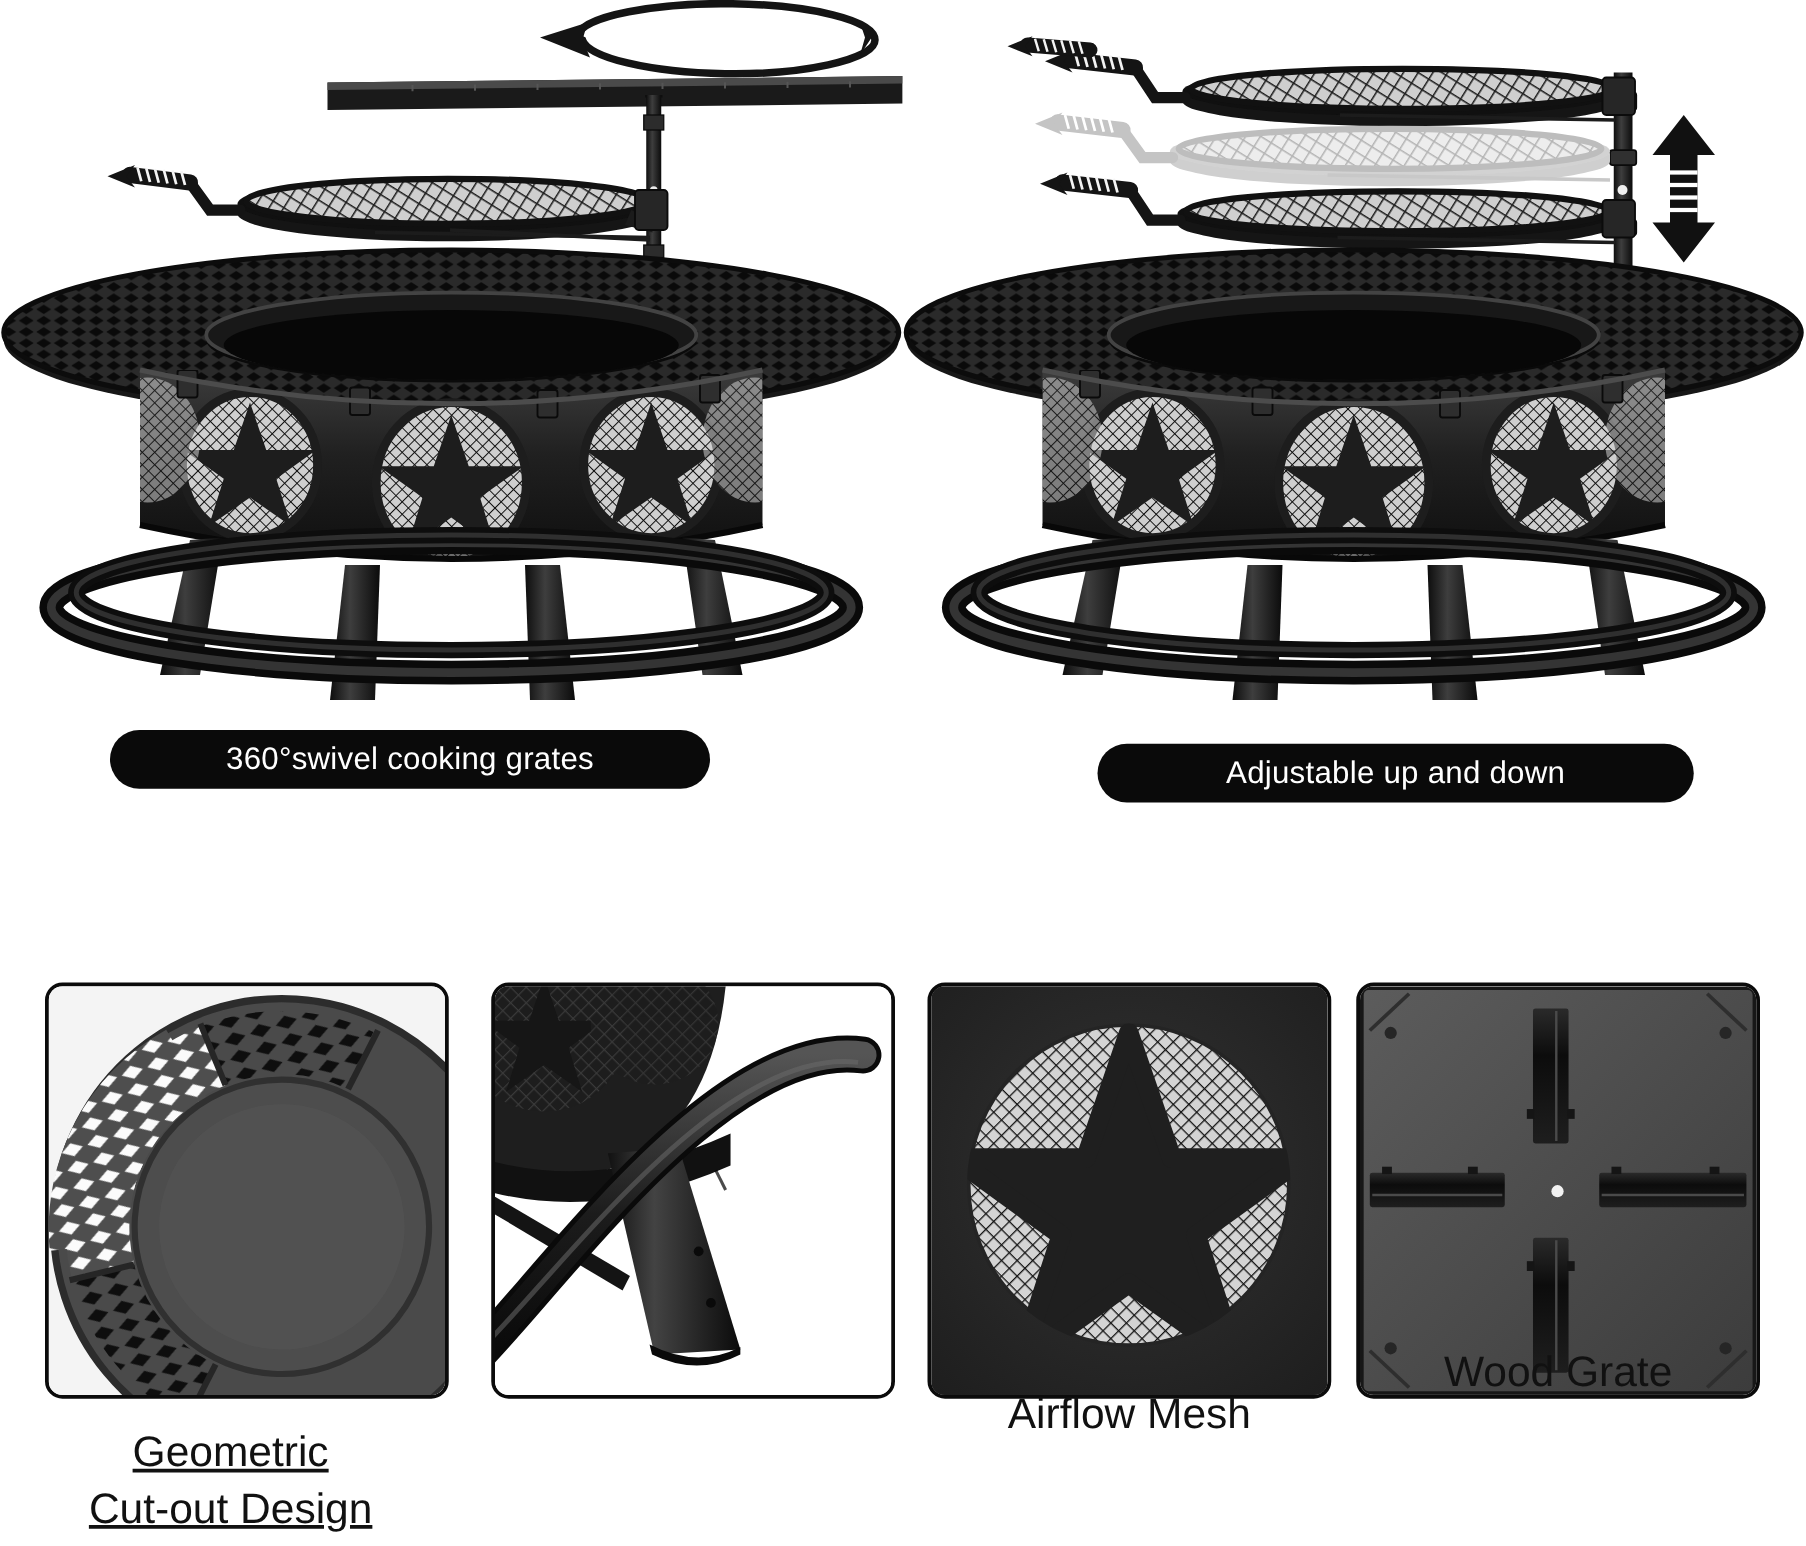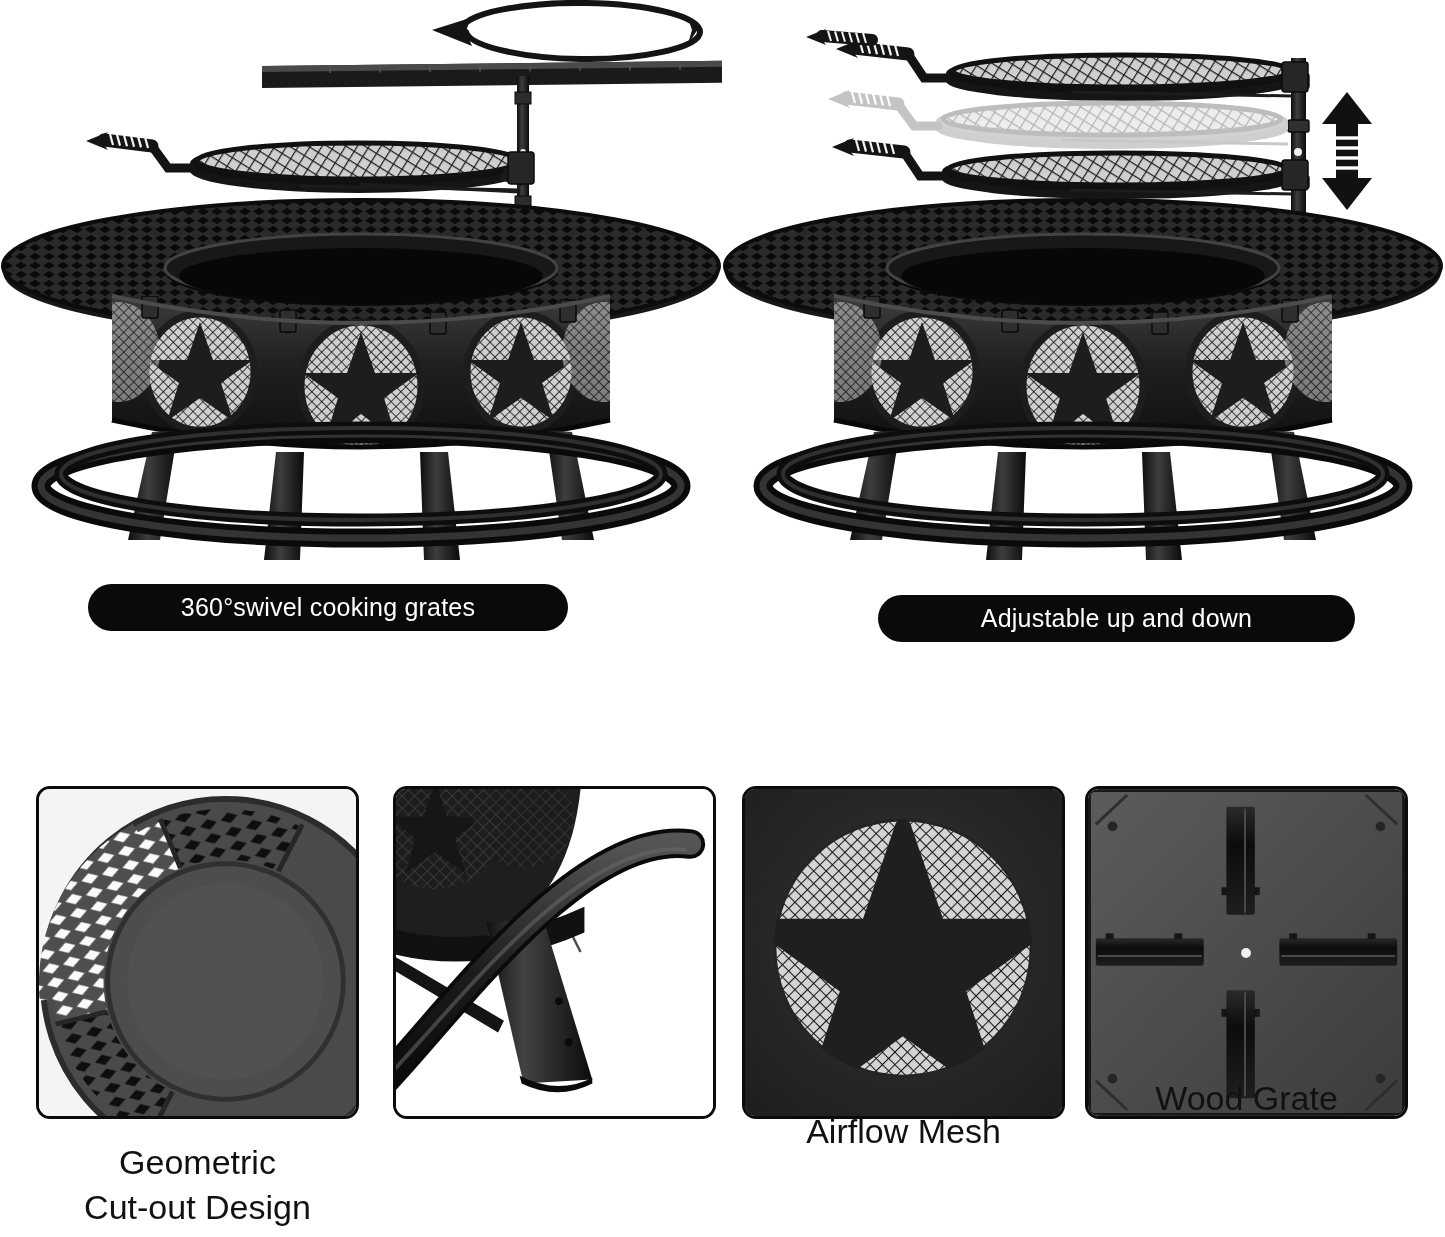--- a/index.html
+++ b/index.html
@@ -49,21 +49,21 @@
 
   
   .caption{
     position:absolute;
     font-size:34px;
     color:#111111;
     text-align:center;
     line-height:1.32;
     white-space:pre-line;
   }
-  .c1{left:36px;top:1140px;width:323px;}
+  .c1{left:23px;top:1140px;width:323px;text-decoration:underline;}
   .c2{left:393px;top:1140px;width:323px;}
   .c3{left:742px;top:1109px;width:323px;}
   .c4{left:1085px;top:1076px;width:323px;}
 </style>
 </head>
 <body>
 
 <div class="stage">
 
   <div class="scene scene-left">

